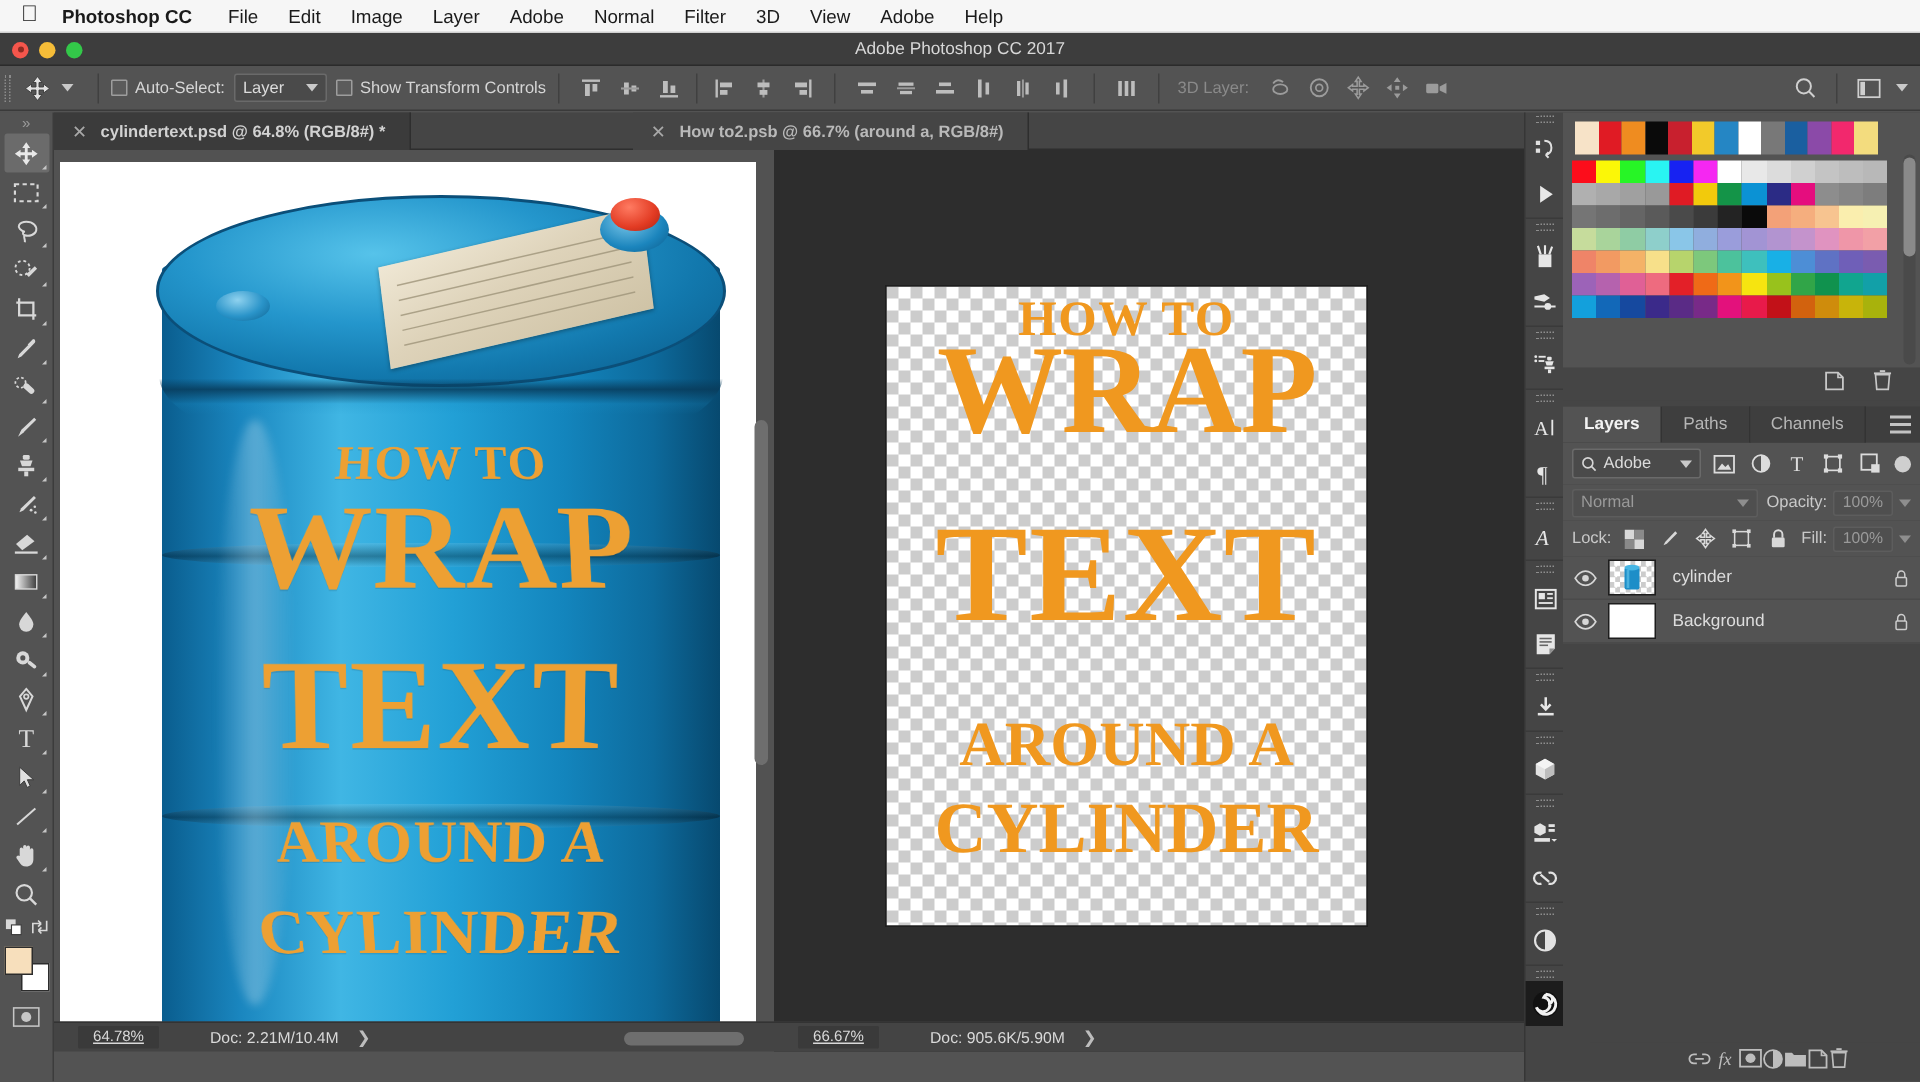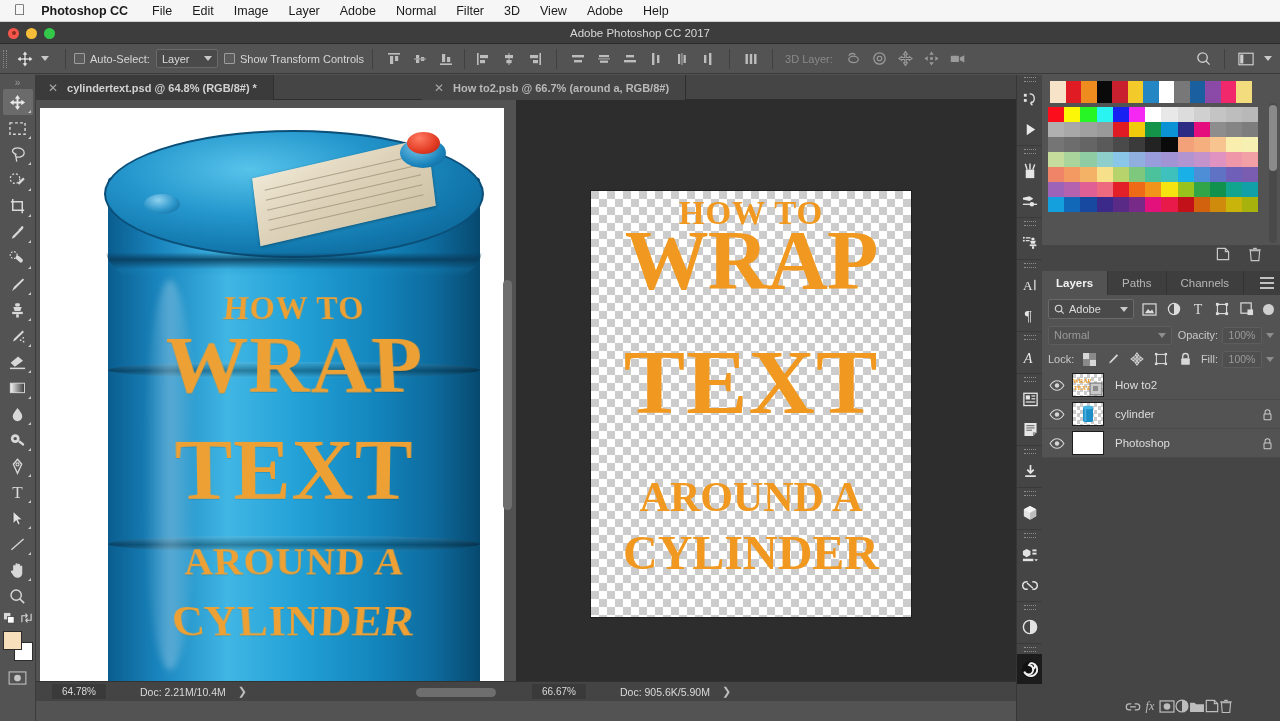--- a/index.html
+++ b/index.html
@@ -115,21 +115,21 @@
     overflow:hidden;
   }
   .statusbar{
     position:absolute; bottom:0; left:0; height:20px; width:100%;
     background:#444444; display:flex; align-items:center;
     border-top:1px solid #333;
   }
   .zoomfld{
     width:54px; height:15px; margin-left:16px; background:#3a3a3a;
     display:flex;align-items:center;justify-content:center;
-    font-size:10px;color:#d9d9d9; border-radius:1px;
+    font-size:10px;color:#d9d9d9; border-radius:1px;text-decoration:underline;
   }
   .docinfo{ font-size:10.5px;color:#d9d9d9; margin-left:34px; }
   .arrowR{ font-size:11px;color:#bdbdbd; margin-left:12px;}
   .hscroll{ position:absolute; right:20px; bottom:4px; width:80px;height:9px;background:#6e6e6e;border-radius:5px;}
   .vscroll{ position:absolute; right:4px; top:180px; width:9px;height:230px;background:#6e6e6e;border-radius:5px;}
 
   
   .barrel{ position:absolute; left:64px; top:22px; width:380px; height:565px;}
   .barrel .body{
     position:absolute; left:4px; top:46px; width:372px; height:518px;
@@ -1075,38 +1075,20 @@
         </span>
       <div class="opwrap" style="margin-left:auto;">
         <span class="lb">Fill:</span>
         <span class="opval">100%</span>
         <span class="caretdown" style="border-top-color:#8e8e8e"></span>
       </div>
     </div>
 
     <div class="layerlist">
 
-      <div class="layer">
-        <span class="eye">
-            <svg width="16" height="11" viewBox="0 0 17 12">
-              <path d="M1 6 C3.4 2 6 .8 8.5 .8 C11 .8 13.6 2 16 6 C13.6 10 11 11.2 8.5 11.2 C6 11.2 3.4 10 1 6 Z" fill="none" stroke="#d6d6d6" stroke-width="1.2"></path>
-              <circle cx="8.5" cy="6" r="2.4" fill="#d6d6d6"></circle>
-            </svg>
-          </span>
-        <span class="thumb">
-          <svg width="30" height="22" viewBox="0 0 30 22" style="position:absolute;left:0;top:0;">
-            <text x="9" y="9" font-family="Liberation Serif, serif" font-size="6" font-weight="bold" fill="#f0981f" text-anchor="middle">WRAP</text>
-            <text x="9" y="16" font-family="Liberation Serif, serif" font-size="6" font-weight="bold" fill="#f0981f" text-anchor="middle">TEXT</text>
-            <rect x="17" y="9" width="12" height="12" fill="#c9c9c9" stroke="#555" stroke-width=".8"></rect>
-            <path d="M20 12 h5 v5 h-5 z" fill="#8b8b8b"></path>
-          </svg>
-        </span>
-        <span class="lname">How to2</span>
-        <span class="lock2"></span>
-      </div>
 
       <div class="layer">
         <span class="eye">
             <svg width="16" height="11" viewBox="0 0 17 12">
               <path d="M1 6 C3.4 2 6 .8 8.5 .8 C11 .8 13.6 2 16 6 C13.6 10 11 11.2 8.5 11.2 C6 11.2 3.4 10 1 6 Z" fill="none" stroke="#d6d6d6" stroke-width="1.2"></path>
               <circle cx="8.5" cy="6" r="2.4" fill="#d6d6d6"></circle>
             </svg>
           </span>
         <span class="thumb">
           <svg width="30" height="22" viewBox="0 0 30 22" style="position:absolute;left:0;top:0;">
@@ -1125,21 +1107,21 @@
       </div>
 
       <div class="layer">
         <span class="eye">
             <svg width="16" height="11" viewBox="0 0 17 12">
               <path d="M1 6 C3.4 2 6 .8 8.5 .8 C11 .8 13.6 2 16 6 C13.6 10 11 11.2 8.5 11.2 C6 11.2 3.4 10 1 6 Z" fill="none" stroke="#d6d6d6" stroke-width="1.2"></path>
               <circle cx="8.5" cy="6" r="2.4" fill="#d6d6d6"></circle>
             </svg>
           </span>
         <span class="thumb" style="background:#ffffff;"></span>
-        <span class="lname">Photoshop</span>
+        <span class="lname">Background</span>
         <span class="lock2">
             <svg width="11" height="13" viewBox="0 0 12 14">
               <path d="M3.4 6.4 V4.4 a2.6 2.6 0 0 1 5.2 0 V6.4" fill="none" stroke="#cccccc" stroke-width="1.1"></path>
               <rect x="2.2" y="6.4" width="7.6" height="6.2" rx=".8" fill="none" stroke="#cccccc" stroke-width="1.1"></rect>
             </svg>
           </span>
       </div>
     </div>
 
     <div class="lyfoot">

